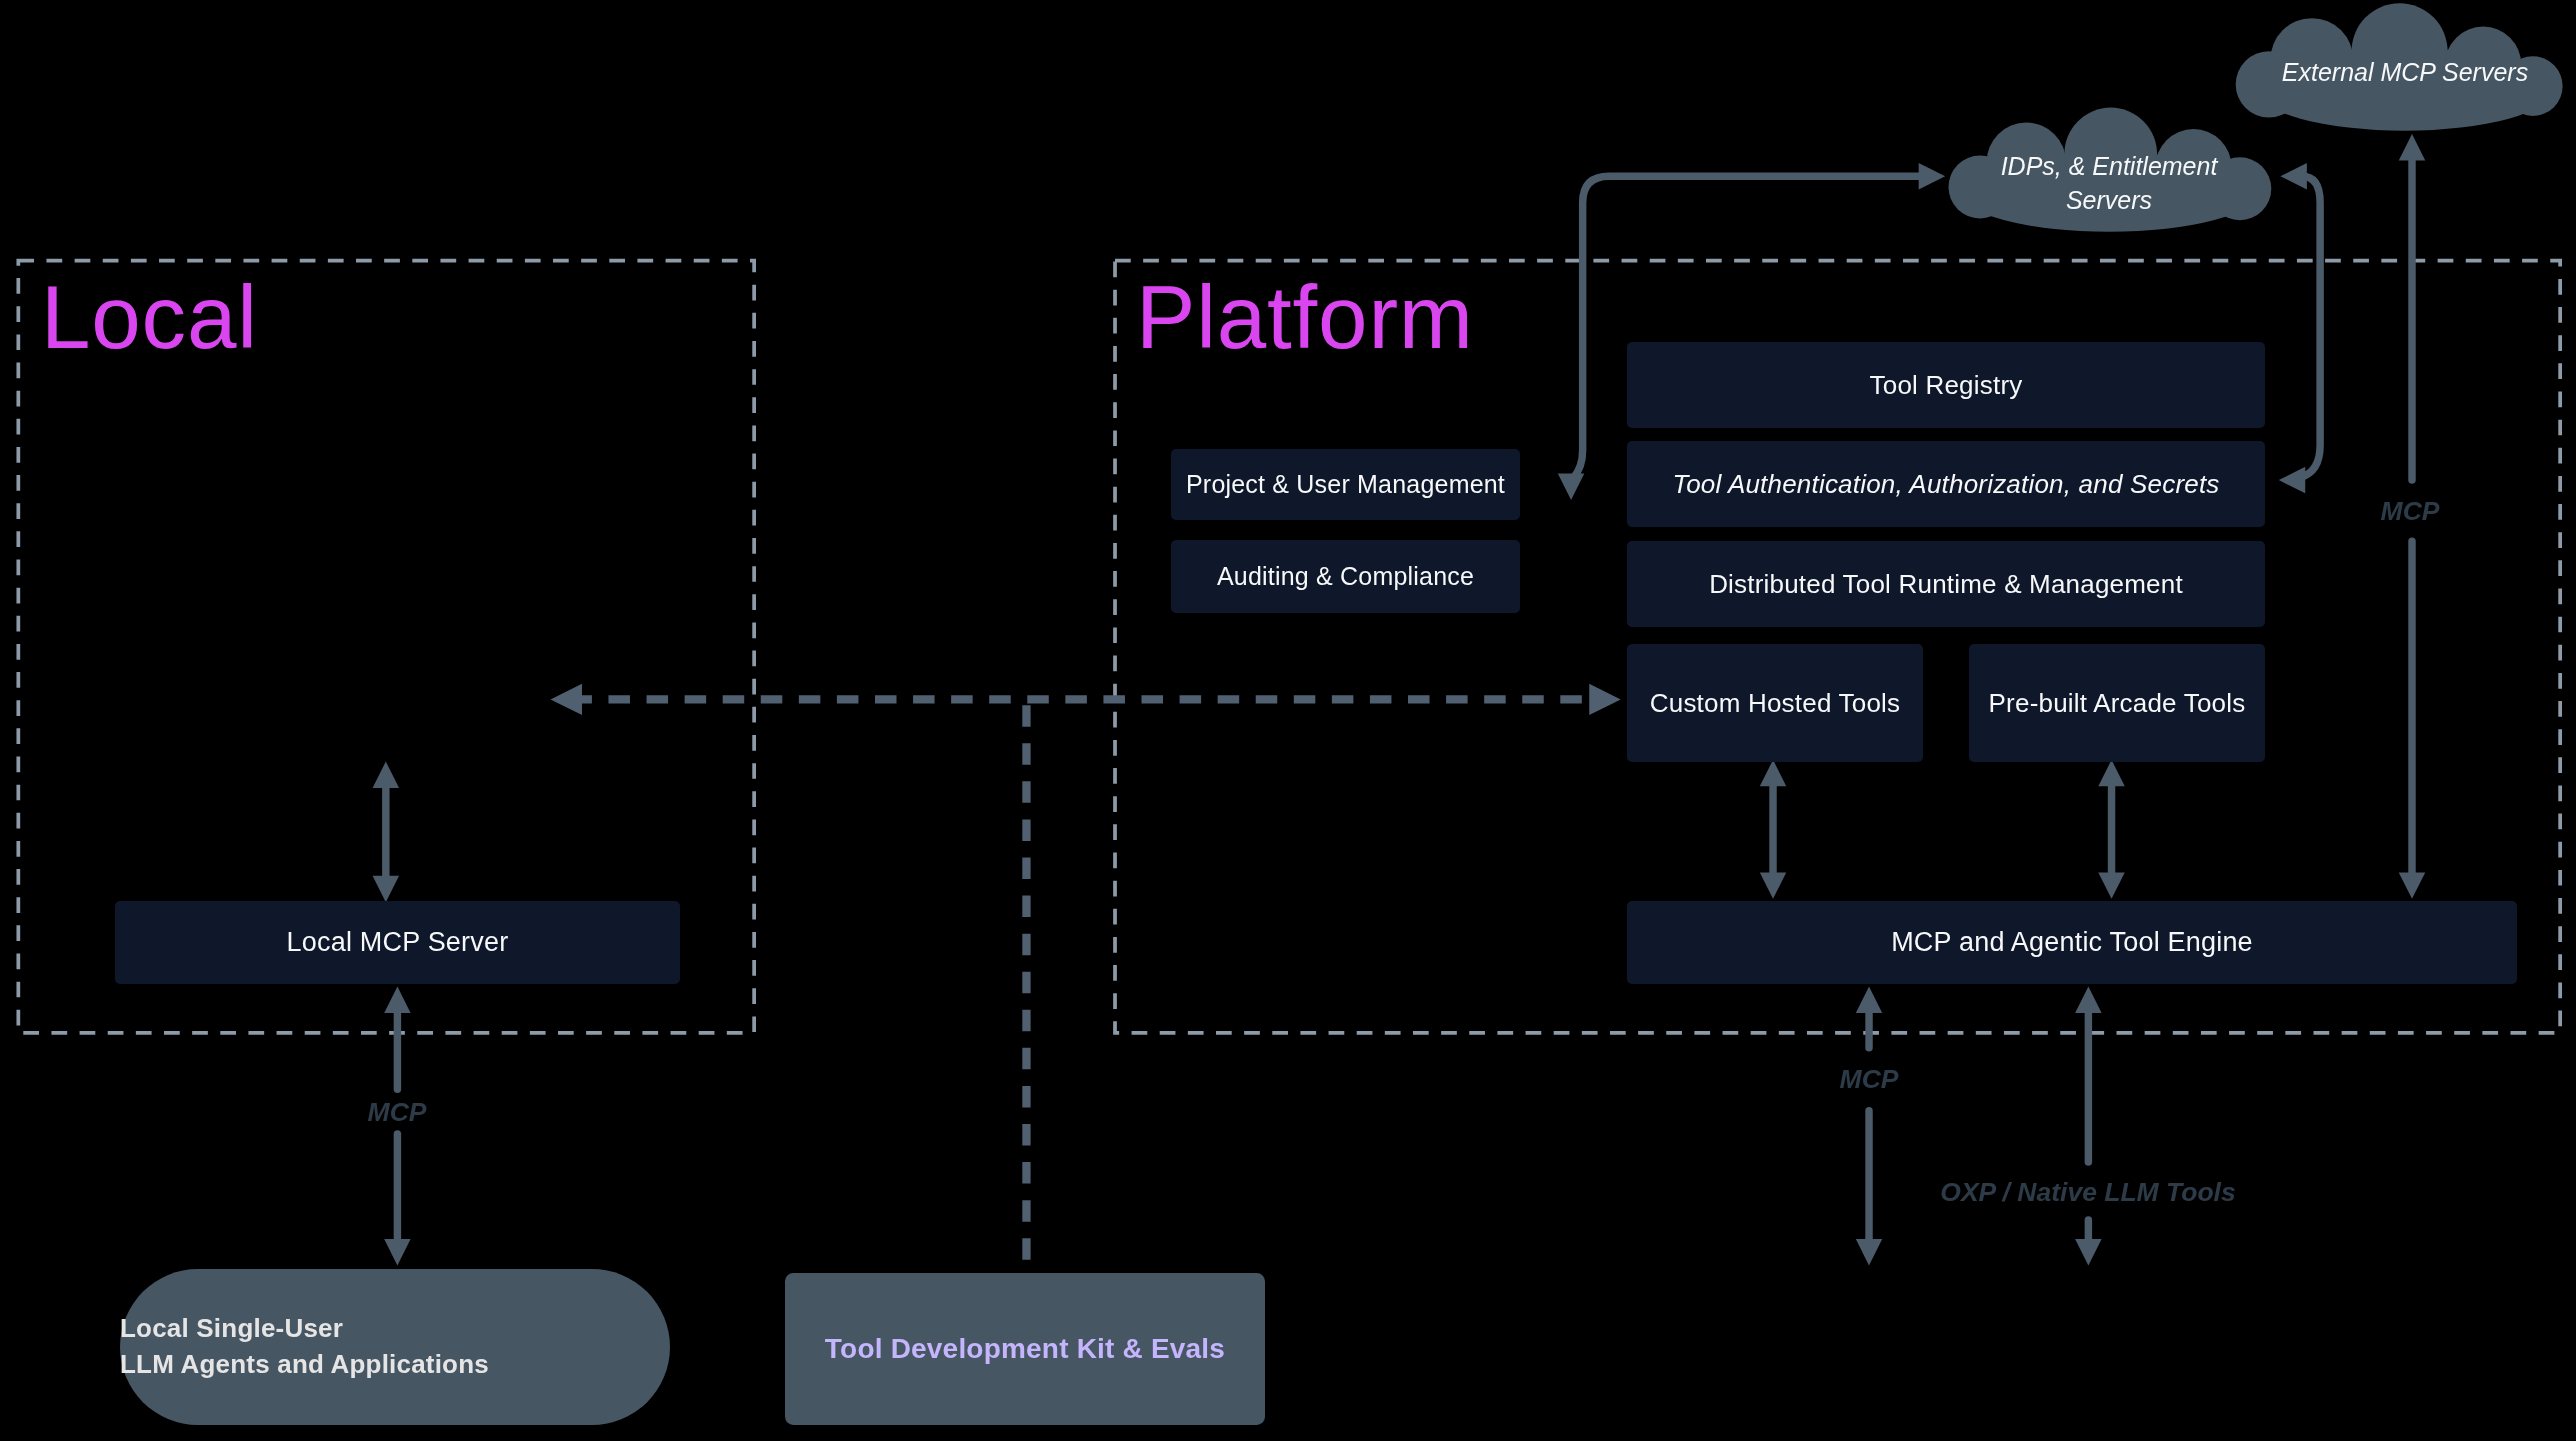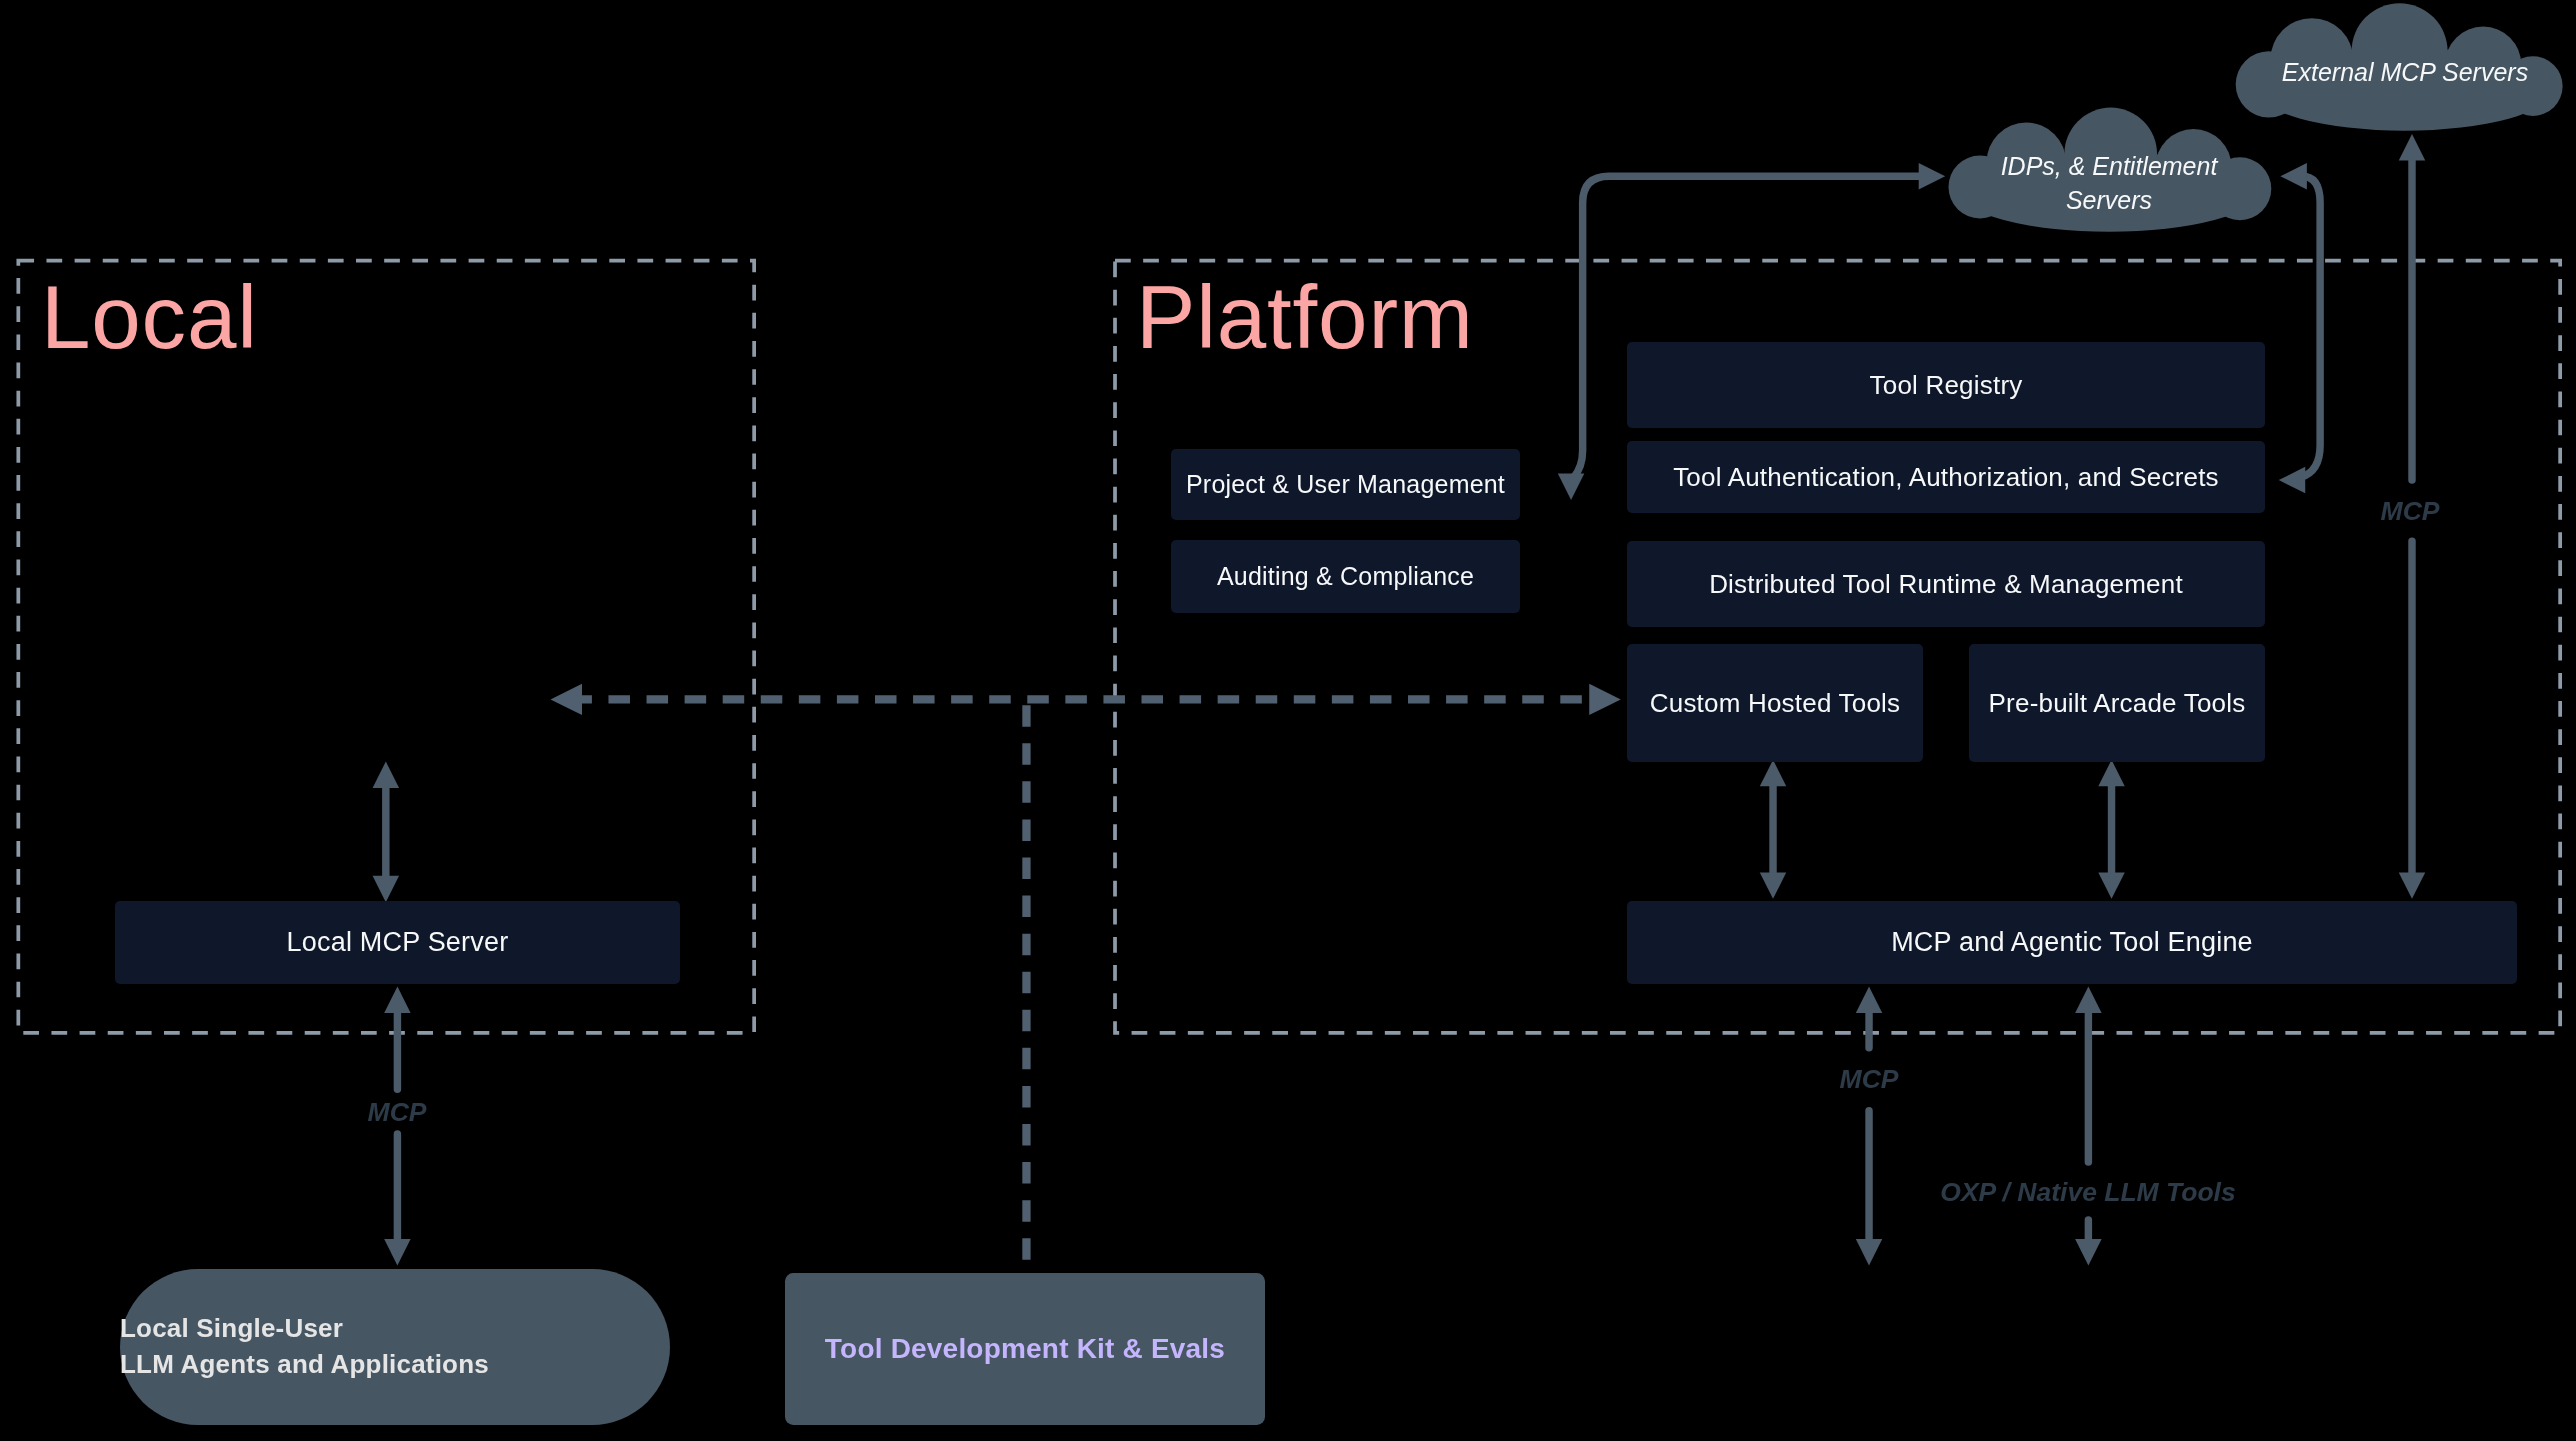--- a/index.html
+++ b/index.html
@@ -19,33 +19,33 @@
     position:absolute;z-index:2;background:#475663;border-radius:79px;
     color:#e5e5e5;display:flex;flex-direction:column;align-items:flex-start;justify-content:center;
     text-align:center;font-weight:bold;font-size:26px;line-height:1.38;letter-spacing:0.2px;
   }
   .bigbox{
     position:absolute;z-index:2;background:#475663;border-radius:8.3px;
     color:#c4b5fd;display:flex;align-items:center;justify-content:center;
     text-align:center;font-weight:bold;font-size:28px;letter-spacing:0.2px;
   }
   .section-title{
-    position:absolute;z-index:2;color:#fca5a5;font-size:89px;line-height:1;letter-spacing:0.8px;
+    position:absolute;z-index:2;color:#d946ef;font-size:89px;line-height:1;letter-spacing:0.8px;
   }
   .edge-label{
     position:absolute;z-index:3;color:#2d3b48;font-style:italic;font-weight:600;
     font-size:26.5px;transform:translate(-50%,-50%);white-space:nowrap;
   }
   .cloud-label{
     position:absolute;z-index:3;color:#f6f8f9;font-style:italic;font-size:25px;
     text-align:center;transform:translate(-50%,-50%);line-height:1.35;
   }
   
   #box-tool-registry{left:1627px;top:342px;width:638px;height:86px;}
-  #box-tool-auth{left:1627px;top:441px;width:638px;height:72px;}
+  #box-tool-auth{left:1627px;top:441px;width:638px;height:86px;font-style:italic;}
   #box-runtime{left:1627px;top:541px;width:638px;height:86px;}
   #box-pum{left:1171px;top:449px;width:349px;height:71px;}
   #box-audit{left:1171px;top:540px;width:349px;height:73px;}
   #box-hosted{left:1627px;top:644px;width:296px;height:118px;}
   #box-prebuilt{left:1969px;top:644px;width:296px;height:118px;}
   #box-engine{left:1627px;top:901px;width:890px;height:83px;}
   #box-clt{left:226px;top:644px;width:321px;height:119px;}
   #box-lms{left:115px;top:901px;width:565px;height:83px;}
   #box-tdk{left:785px;top:1273px;width:480px;height:152px;}
   #stadium-local{left:120px;top:1269px;width:550px;height:156px;}

